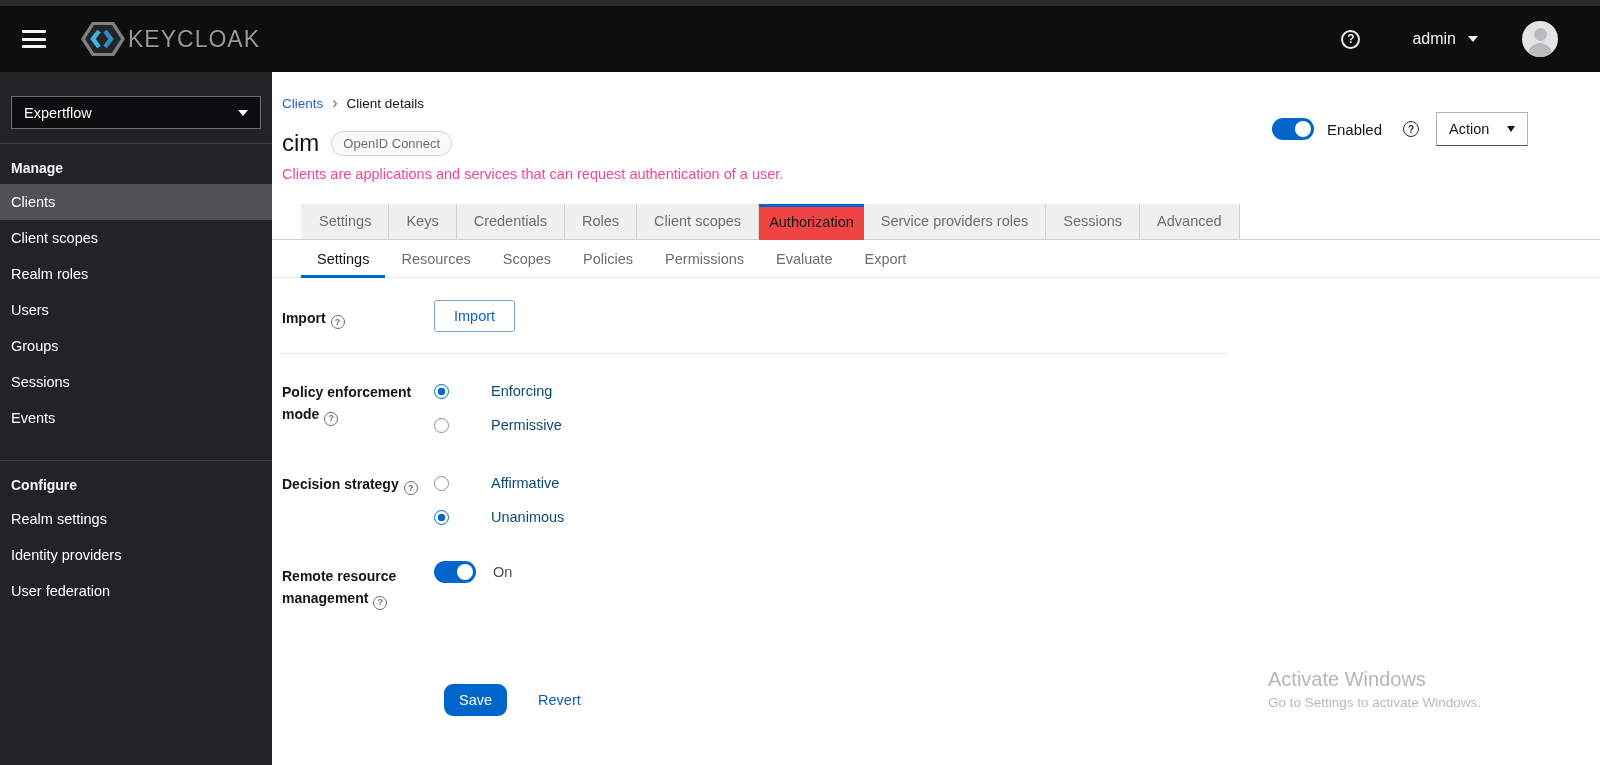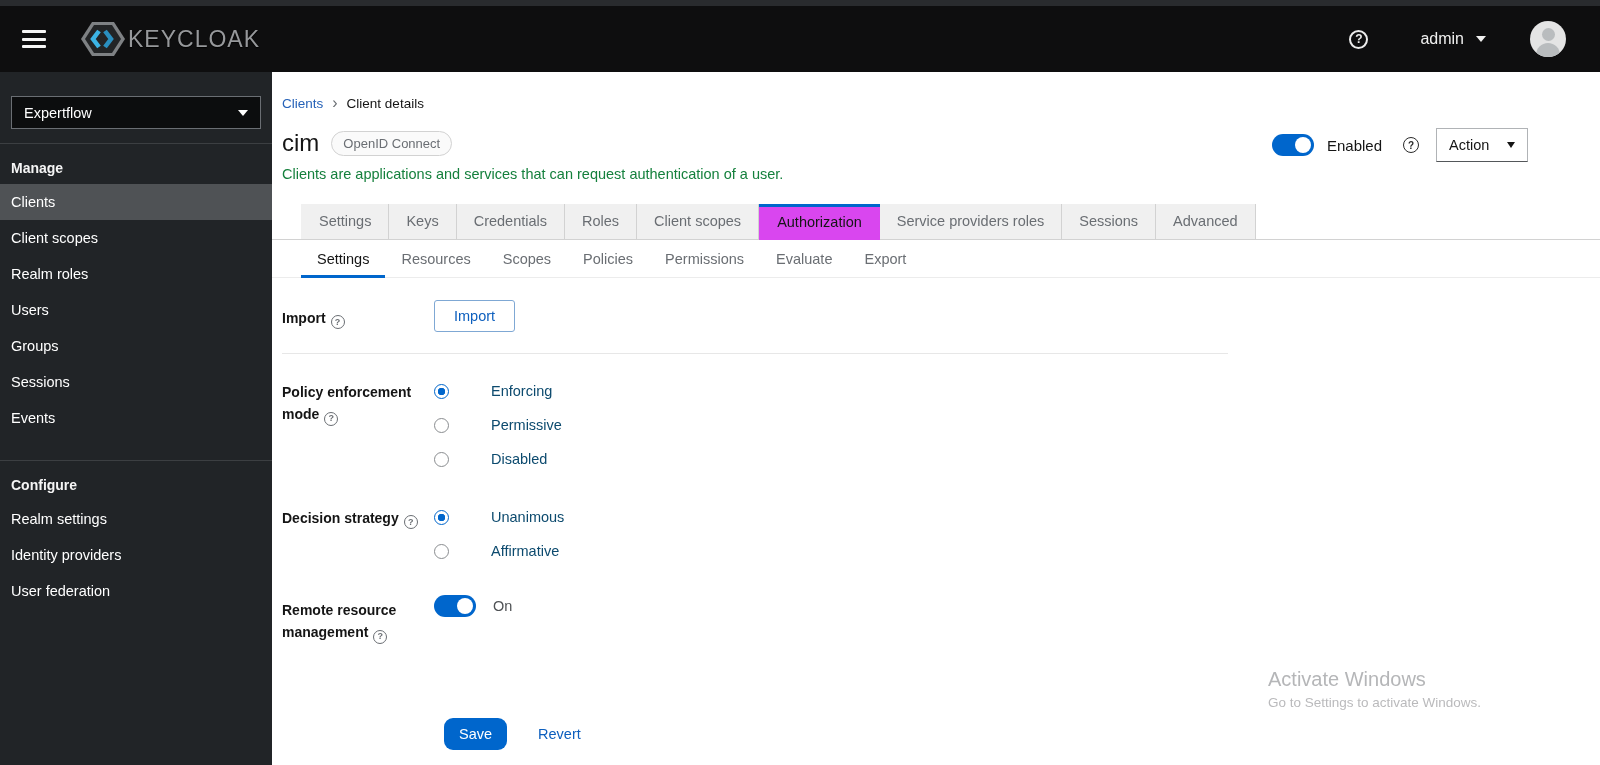--- a/index.html
+++ b/index.html
@@ -11,21 +11,21 @@
   .top-strip { height:6px; background:#292b2e; }
 
   
   .header { height:66px; background:#0e0e0f; display:flex; align-items:center; position:relative; }
   .hamburger { width:24px; height:18px; margin-left:22px; display:flex; flex-direction:column;
     justify-content:space-between; cursor:pointer; }
   .hamburger span { display:block; height:3px; background:#f5f5f5; border-radius:1px; }
   .brand { display:flex; align-items:center; margin-left:34px; gap:2px; }
   .brand-text { font-size:23px; font-weight:normal; letter-spacing:1px; color:#96989b;
     text-shadow:0 1px 1px #000; }
-  .header-right { position:absolute; right:4px; top:0; height:66px; display:flex; align-items:center; gap:0; }
+  .header-right { position:absolute; right:12px; top:0; height:66px; display:flex; align-items:center; gap:0; }
   .qicon { display:inline-flex; align-items:center; justify-content:center; border-radius:50%;
     font-weight:bold; flex:0 0 auto; }
   .qicon::before { content:"?"; }
   .help-header { width:19px; height:19px; border:2px solid #ececec; color:#ececec; font-size:12px;
     margin-right:52px; cursor:pointer; }
   .admin-menu { display:flex; align-items:center; gap:12px; color:#f0f0f0; font-size:16px; cursor:pointer; }
   .caret { width:0; height:0; border-left:5px solid transparent; border-right:5px solid transparent;
     border-top:6px solid #f0f0f0; display:inline-block; }
   .avatar { width:36px; height:36px; border-radius:50%; background:#e4e4e4; margin:0 30px 0 44px;
     position:relative; overflow:hidden; cursor:pointer; }
@@ -50,43 +50,43 @@
   .breadcrumb { padding:23px 0 0 10px; font-size:13.5px; display:flex; align-items:center; gap:9px; }
   .crumb-link { color:#2662b8; cursor:pointer; }
   .crumb-sep { color:#6a6e73; font-size:12px; }
   .crumb-sep::before { content:"›"; font-size:16px; line-height:1; }
   .crumb-current { color:#151515; }
 
   .title-row { display:flex; align-items:center; gap:12px; padding:18px 0 0 10px; }
   .page-title { font-size:24px; color:#151515; }
   .type-badge { border:1px solid #d2d2d2; background:#fafafa; color:#6a6e73; font-size:13px;
     border-radius:13px; padding:4px 11px; }
-  .description { padding:9px 0 0 10px; font-size:14.5px; color:#15803d; }
-
-  .header-controls { position:absolute; top:56px; right:72px; display:flex; align-items:center; }
+  .description { padding:9px 0 0 10px; font-size:14.5px; color:#ec4899; }
+
+  .header-controls { position:absolute; top:40px; right:72px; display:flex; align-items:center; }
   .toggle { width:42px; height:22px; border-radius:11px; background:#0066cc; position:relative; cursor:pointer; }
   .toggle .knob { position:absolute; width:16px; height:16px; border-radius:50%; background:#fff;
     top:3px; right:3px; }
   .enabled-label { font-size:15px; color:#151515; margin-left:13px; }
   .help-dark { width:16px; height:16px; border:1.5px solid #2b2b2b; color:#2b2b2b; font-size:10px;
     margin-left:21px; cursor:pointer; }
   .action-select { margin-left:17px; width:92px; height:34px; background:#fff; border:1px solid #b0b3b6;
     border-bottom-color:#54575a; display:flex; align-items:center; padding:0 12px; font-size:14.5px;
     color:#151515; cursor:pointer; }
   .action-select .caret { margin-left:auto; border-top-color:#151515; border-left-width:4.5px; border-right-width:4.5px; }
 
   
   .tabs { display:flex; align-items:flex-end; margin-top:22px; padding-left:29px;
     border-bottom:1px solid #d2d2d2; }
   .tab { height:35px; line-height:35px; padding:0 17px; font-size:14.5px; color:#6a6e73;
     background:#f0f0f0; border-right:1px solid #d2d2d2; cursor:pointer; white-space:nowrap; }
   .tab:first-child { border-left:1px solid #f0f0f0; }
-  .tab.active { height:36px; line-height:30px; background:#d946ef; color:#151515;
+  .tab.active { height:36px; line-height:30px; background:#ef4444; color:#151515;
     border-top:3px solid #0066cc; border-right:none; margin-bottom:-1px; position:relative; z-index:2;
-    padding:0 18px; }
+    padding:0 10px; }
   .tab.after-active { border-left:none; }
 
   .subtabs { display:flex; padding-left:29px; border-bottom:1px solid #ececec; height:38px; }
   .subtab { line-height:38px; padding:0 16px; font-size:14.5px; color:#6a6e73; cursor:pointer; position:relative; }
   .subtab.active { color:#151515; }
   .subtab.active::after { content:""; position:absolute; left:0; right:0; bottom:-1px; height:3px;
     background:#0066cc; }
 
   
   .form { padding:22px 0 0 10px; }
@@ -252,39 +252,35 @@
         </div>
         <div class="form-control radio-group">
           <div class="radio-option">
             <span class="radio checked"></span>
             <span class="opt-label">Enforcing</span>
           </div>
           <div class="radio-option">
             <span class="radio"></span>
             <span class="opt-label">Permissive</span>
           </div>
-          <div class="radio-option">
-            <span class="radio"></span>
-            <span class="opt-label">Disabled</span>
-          </div>
         </div>
       </div>
 
       <div class="form-row row-decision">
         <div class="form-label">
           <span>Decision strategy</span><span class="qicon help-gray"></span>
         </div>
         <div class="form-control radio-group">
           <div class="radio-option">
+            <span class="radio"></span>
+            <span class="opt-label">Affirmative</span>
+          </div>
+          <div class="radio-option">
             <span class="radio checked"></span>
             <span class="opt-label">Unanimous</span>
-          </div>
-          <div class="radio-option">
-            <span class="radio"></span>
-            <span class="opt-label">Affirmative</span>
           </div>
         </div>
       </div>
 
       <div class="form-row row-remote">
         <div class="form-label">
           <span>Remote resource management</span><span class="qicon help-gray"></span>
         </div>
         <div class="form-control">
           <div class="toggle-line">

